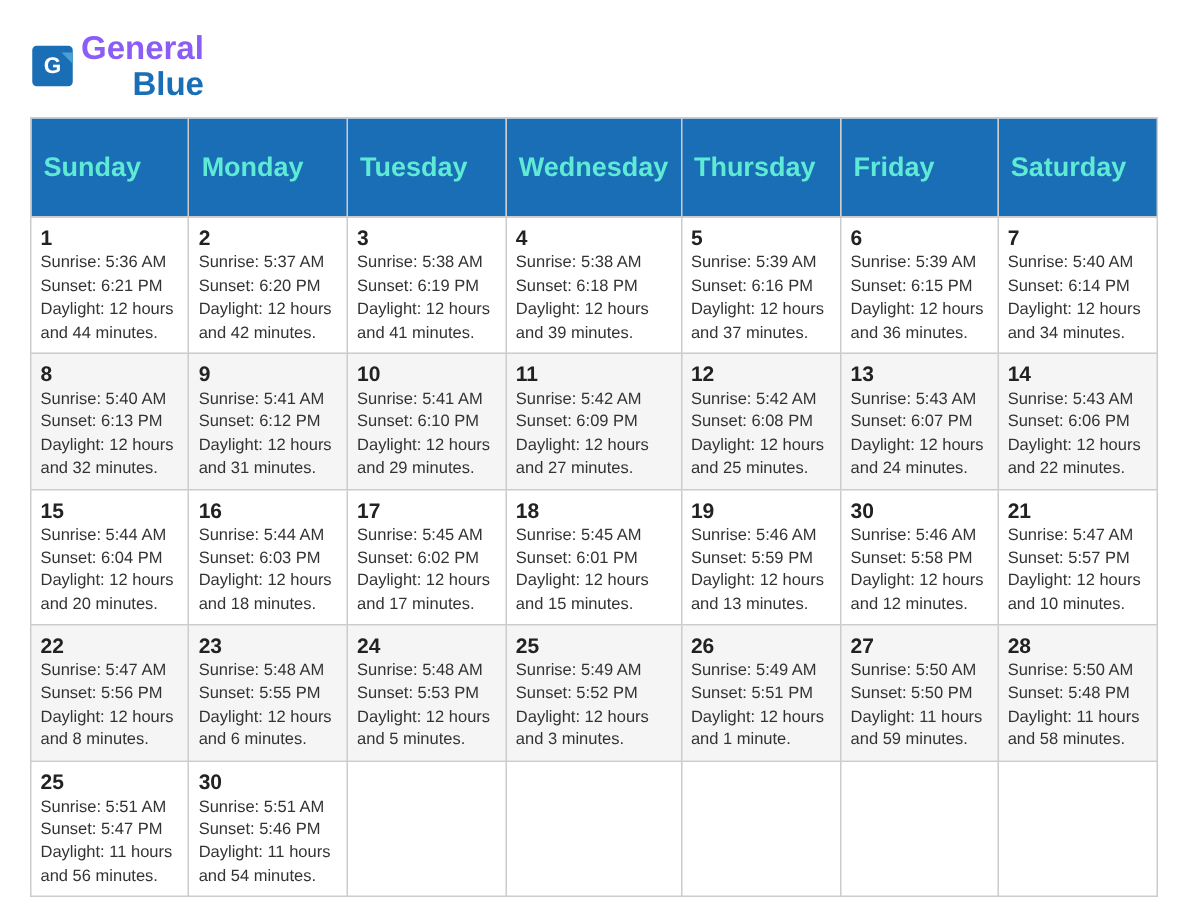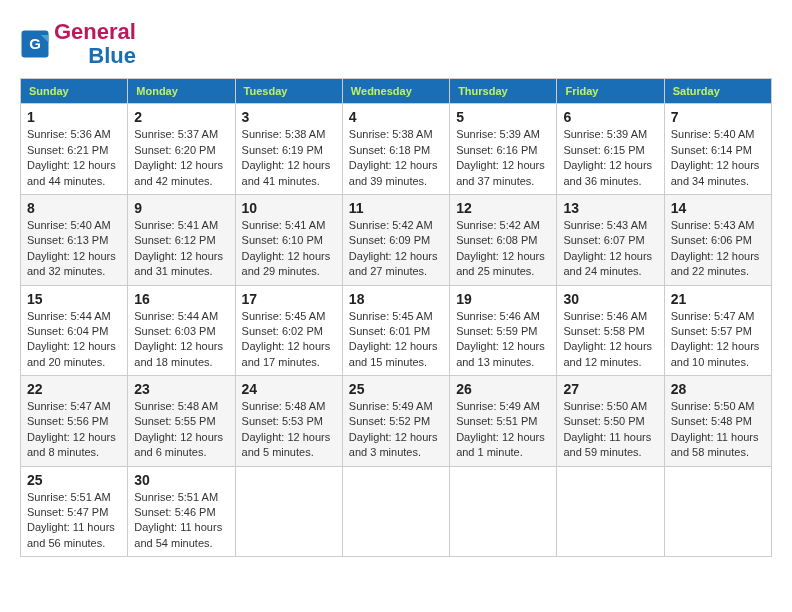--- a/index.html
+++ b/index.html
@@ -20,21 +20,21 @@
       display: flex;
       align-items: center;
     }
     .logo-text {
       font-size: 22px;
       font-weight: bold;
       color: #333;
       line-height: 1.1;
     }
     .logo-text span {
-      color: #be185d;
+      color: #8b5cf6;
       text-align: center;
     }
     .logo-icon {
       width: 30px;
       height: 30px;
       margin-right: 4px;
     }
     .title-block {
       text-align: right;
     }
@@ -47,24 +47,24 @@
       font-size: 16px;
       color: #555;
     }
     .calendar {
       width: 100%;
       border-collapse: collapse;
       font-size: 11px;
     }
     .calendar th {
       background-color: #1a6eb5;
-      color: #bef264;
+      color: #5eead4;
       text-align: left;
-      padding: 6px 8px;
-      font-size: 11px;
+      padding: 22px 8px;
+      font-size: 18px;
       font-weight: bold;
       border: 1px solid #ccc;
     }
     .calendar td {
       border: 1px solid #ccc;
       vertical-align: top;
       padding: 5px 6px;
       width: 107px;
       min-height: 80px;
       background: #fff;

